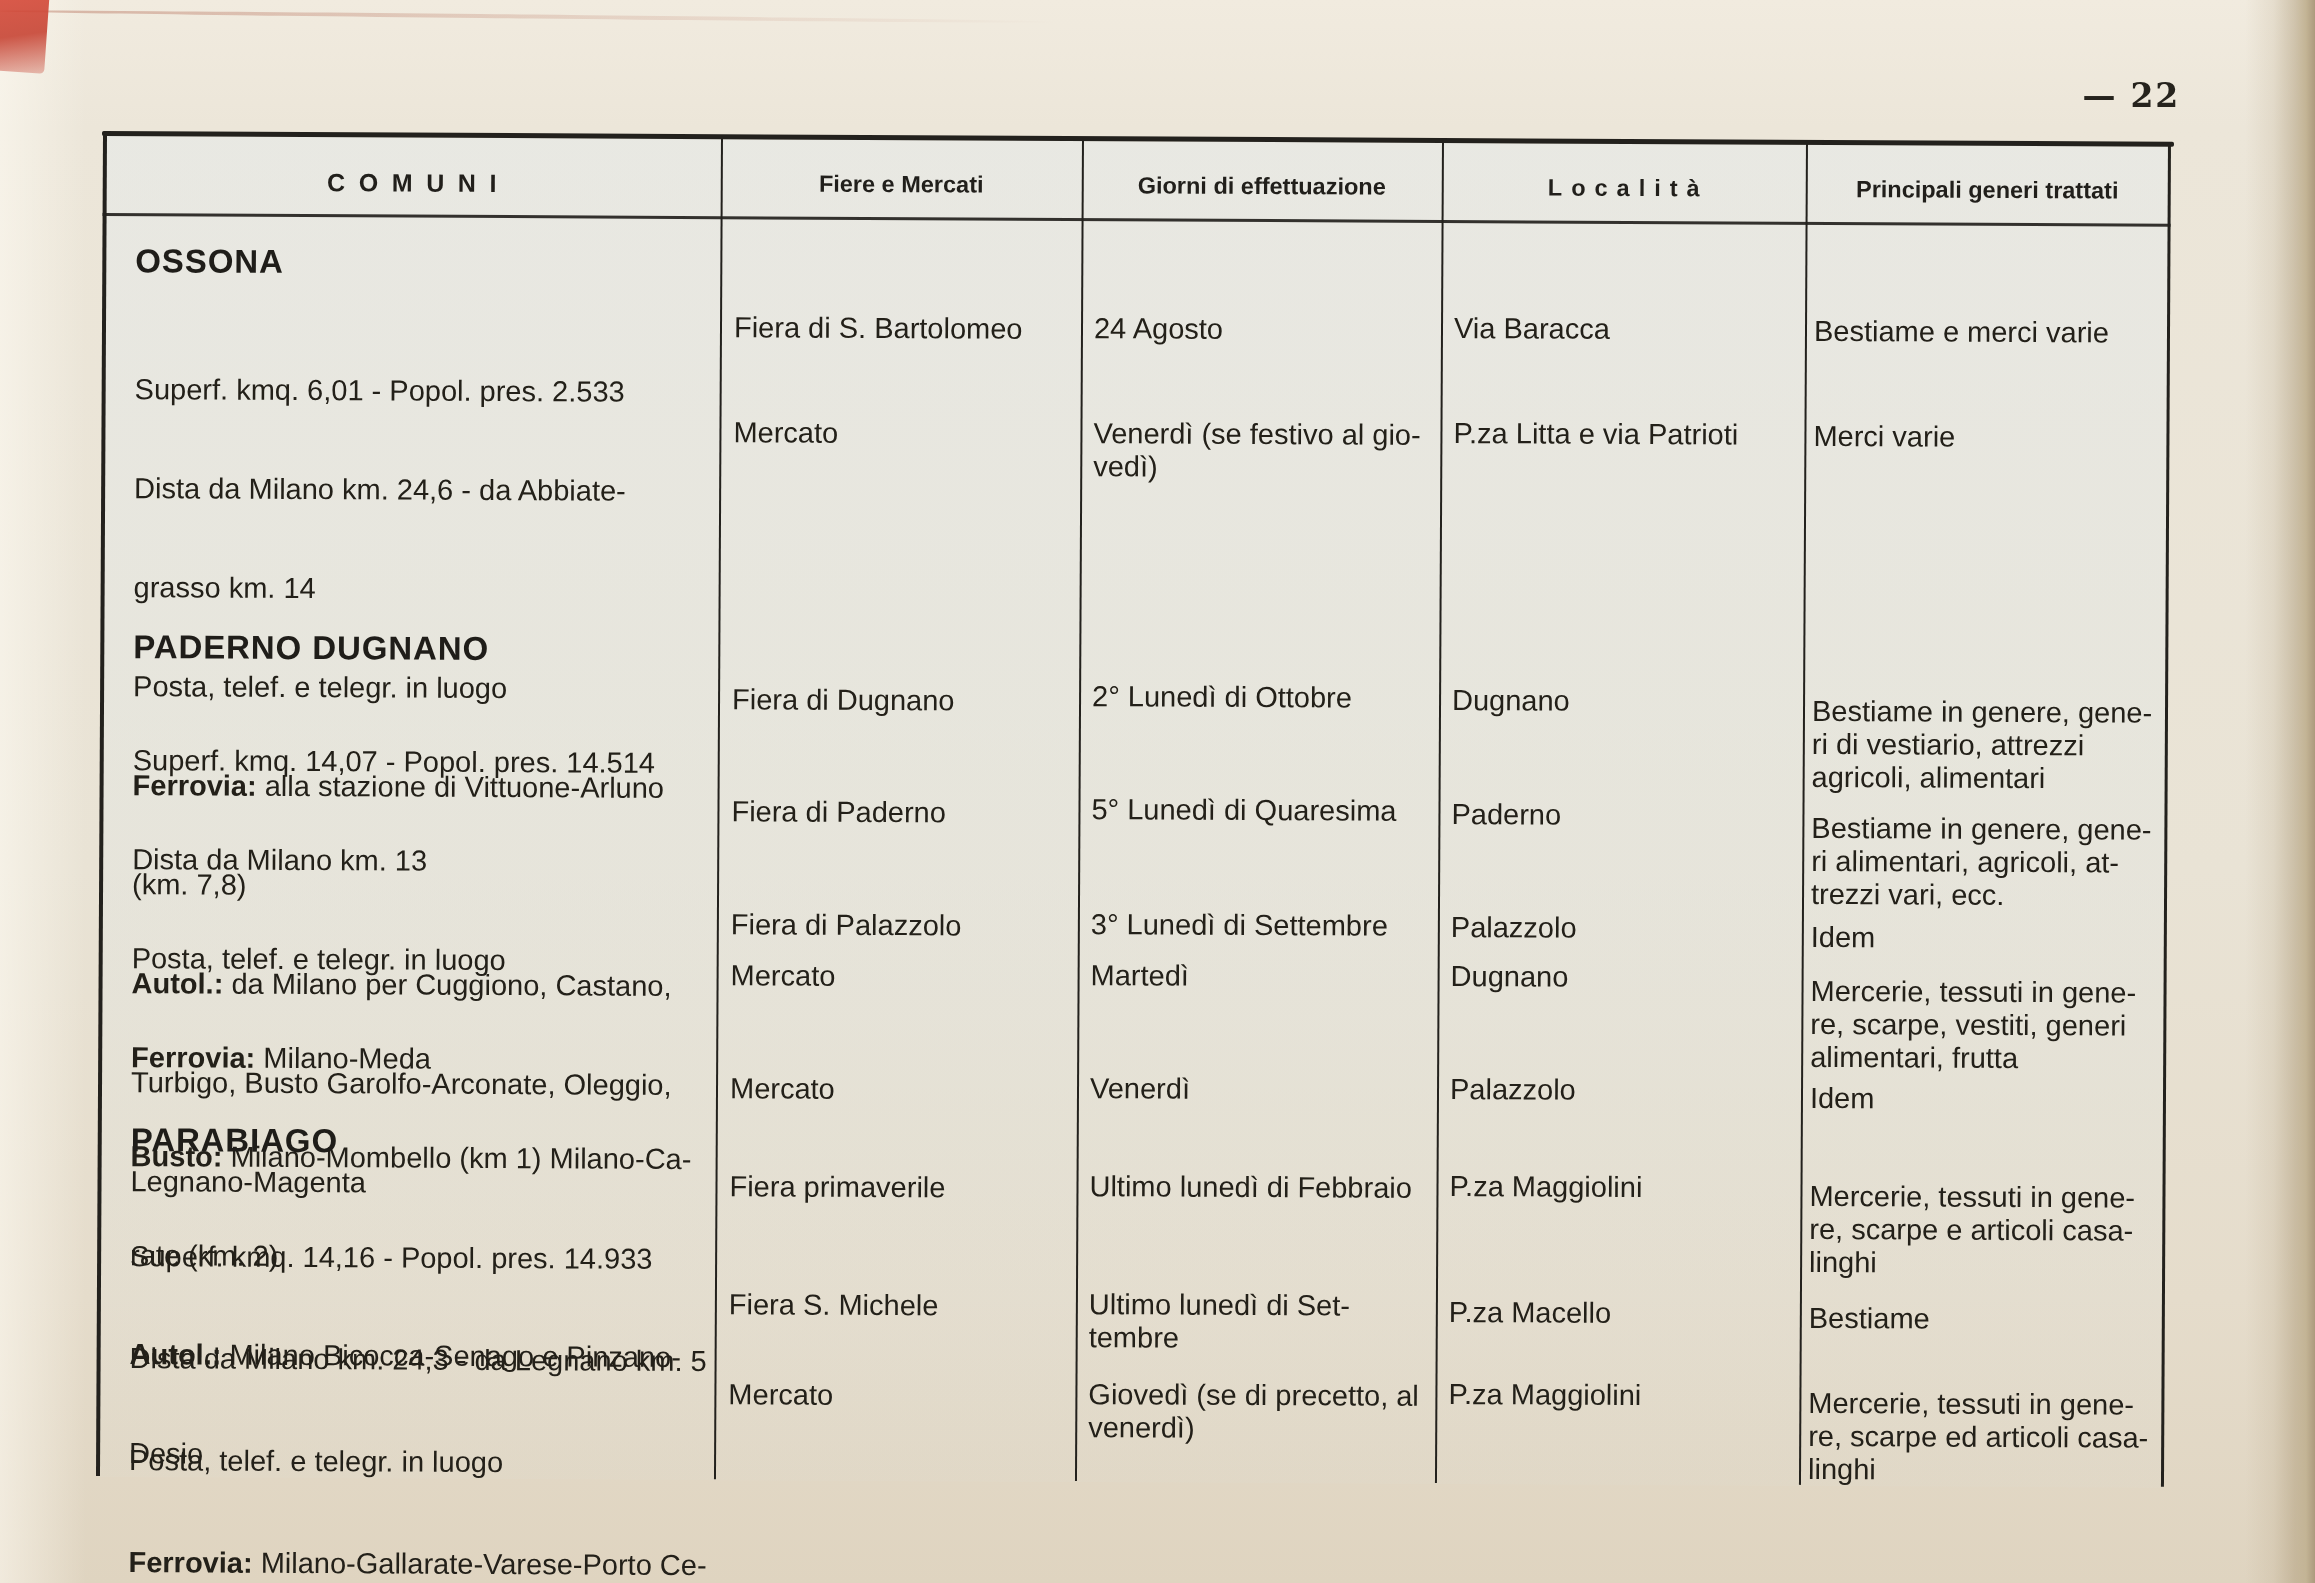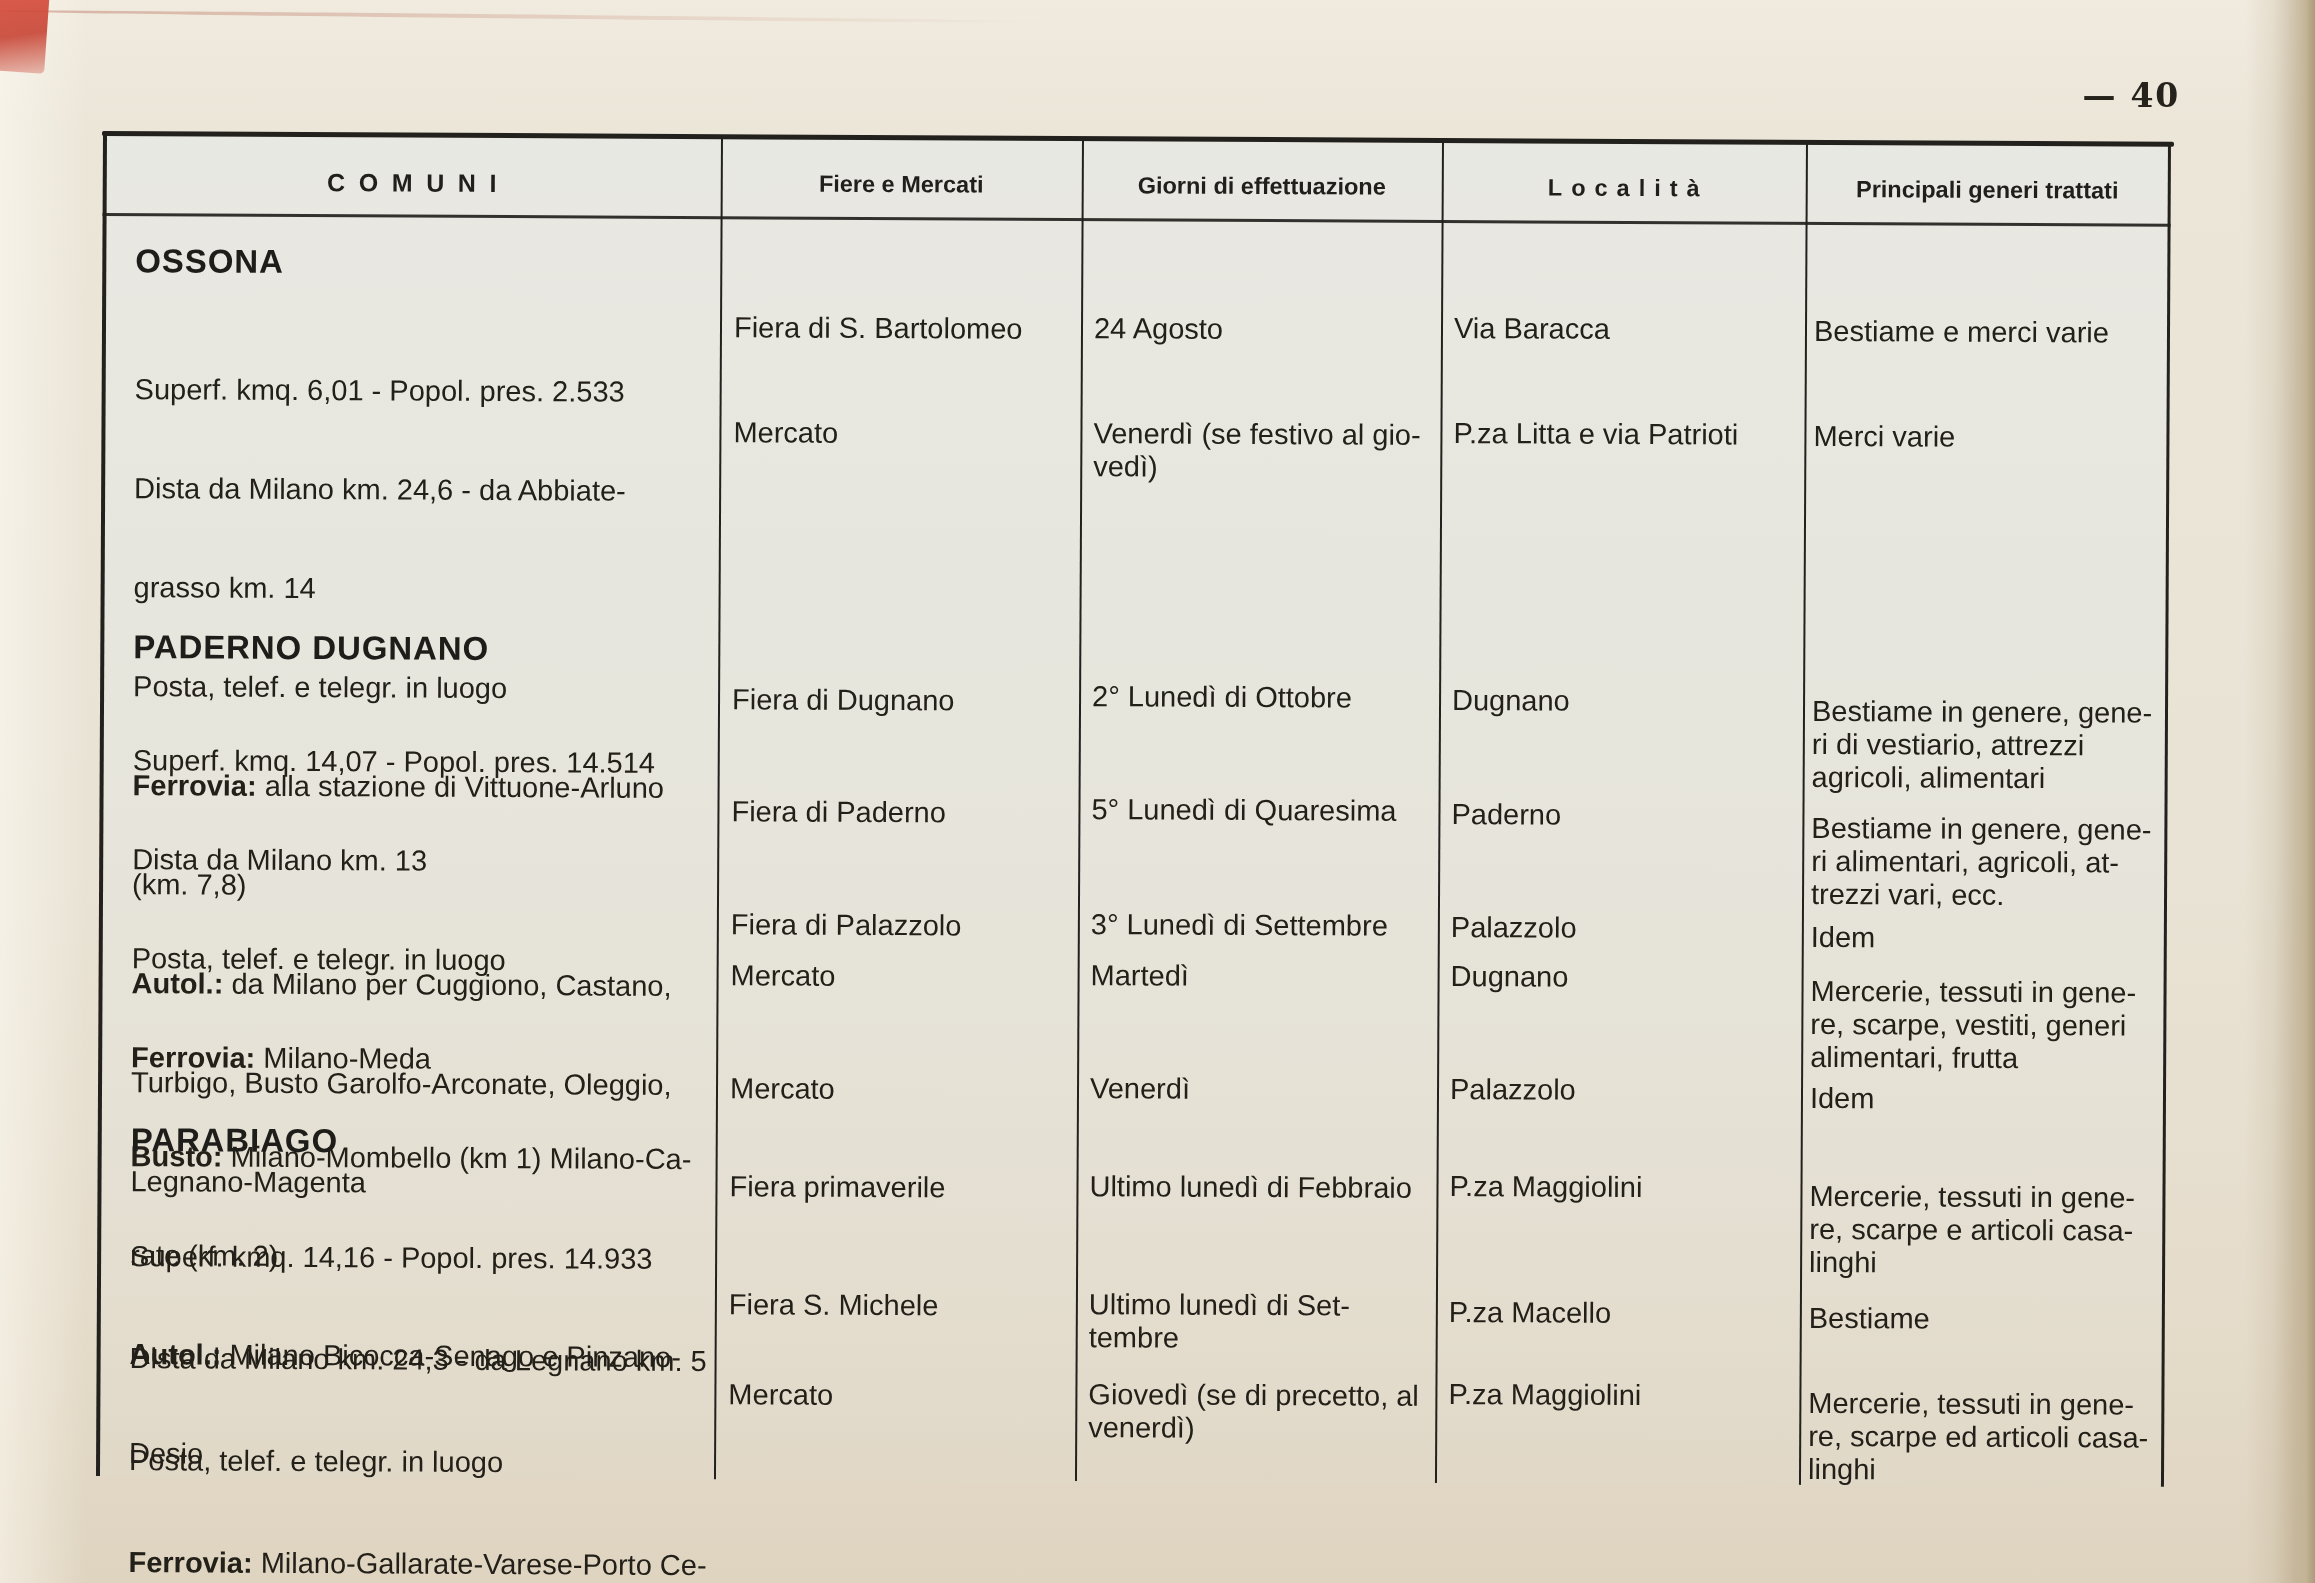--- a/index.html
+++ b/index.html
@@ -52,21 +52,21 @@
   .c3{left:1095px;width:346px;}
   .c4{left:1455px;width:349px;}
   .c5{left:1815px;width:353px;}
 </style>
 </head>
 <body>
 
 <div class="page">
   <div class="top-curve"></div>
   <div class="corner-mark"></div>
-  <div class="page-number">— 40</div>
+  <div class="page-number">— 22</div>
 
   <div class="sheet">
     <div class="tbl-bg"></div>
 
     <div class="hline top"></div>
     <div class="hline rule"></div>
     <div class="vline bl"></div>
     <div class="vline s1"></div>
     <div class="vline s2"></div>
     <div class="vline s3"></div>

